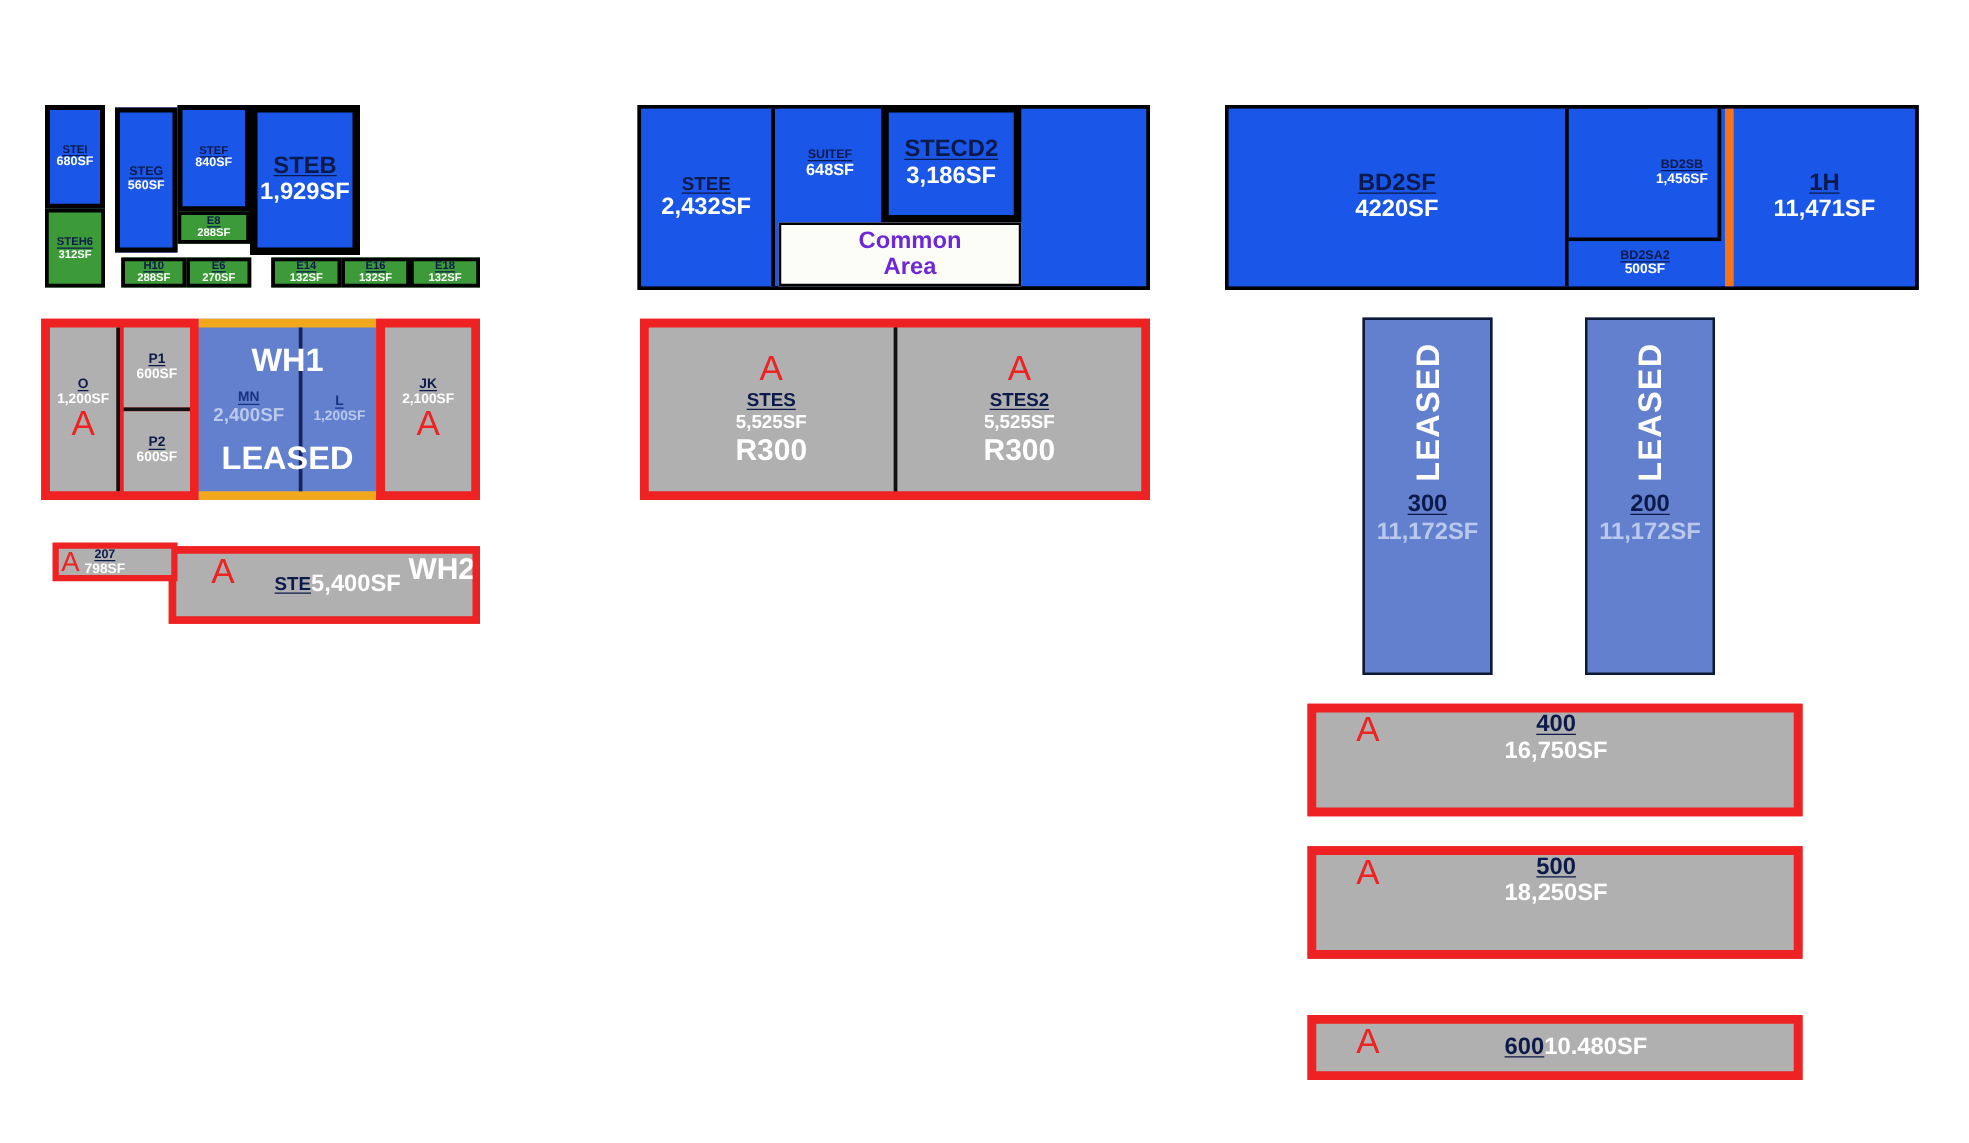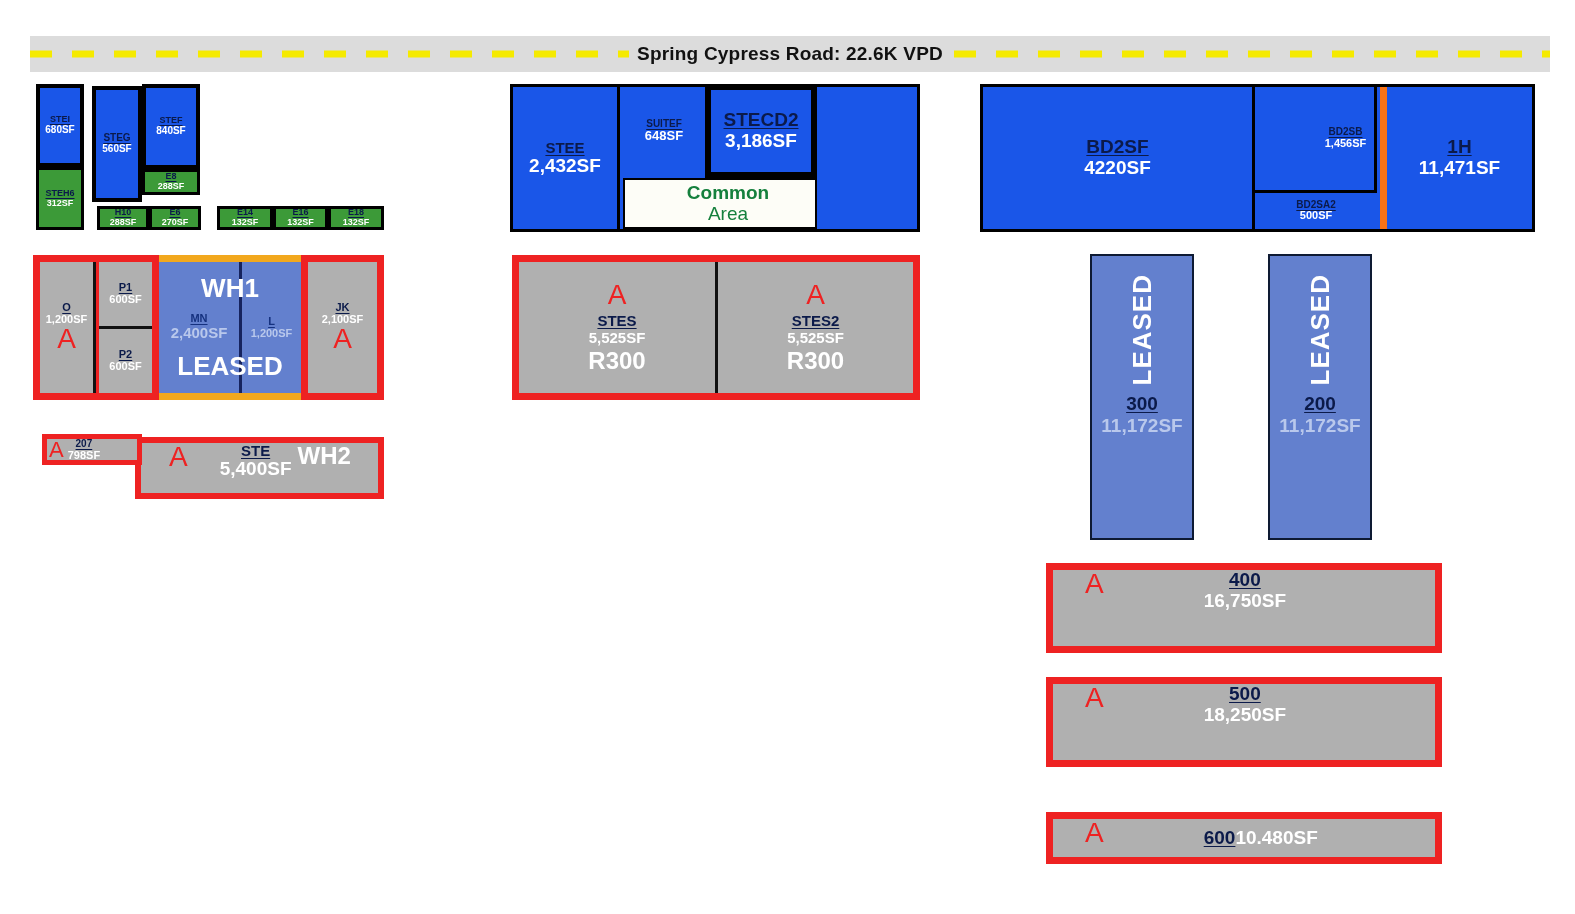--- a/index.html
+++ b/index.html
@@ -54,21 +54,21 @@
   .bkthin { border: 2px solid #0e1a33; }
   .rd  { border: 7px solid #ee2222; }
   .rd2 { border: 6px solid #ee2222; }
 
   .name {
     font-weight: bold; color: #0b1a4a;
     text-decoration: underline;
     text-underline-offset: 2px;
   }
   .sf { font-weight: bold; color: #ffffff; }
-  .name-dk { color: #15803d; margin-left: 16px; }
+  .name-dk { color: #6d28d9; margin-left: 16px; }
   .sf-pale { color: #b9c8ec; }
 
   .t7  { font-size: 9px; }
   .t8  { font-size: 10px; }
   .t9  { font-size: 11px; }
   .t11 { font-size: 13px; }
   .t13 { font-size: 15px; }
   .t16 { font-size: 19px; }
   .t20 { font-size: 24px; }
   .t22 { font-size: 26px; }
@@ -84,24 +84,20 @@
   .vert {
     writing-mode: vertical-rl; transform: rotate(180deg);
     letter-spacing: 1px;
   }
 </style>
 </head>
 <body>
 
 <div id="plan">
 
-  <div class="abs road">
-    <div class="road-dashes"></div>
-    <div class="road-label">Spring Cypress Road: 22.6K VPD</div>
-  </div>
 
   <div class="abs unit blue bk" style="left:36px; top:84px; width:48px; height:83px;">
     <span class="name t7">STEI</span>
     <span class="sf t8">680SF</span>
   </div>
 
   <div class="abs unit green" style="left:36px; top:167px; width:48px; height:63px; border:3px solid #000;">
     <span class="name t7">STEH6</span>
     <span class="sf t7">312SF</span>
   </div>
@@ -115,20 +111,24 @@
   <div class="abs unit blue bk" style="left:142px; top:84px; width:58px; height:85px;">
     <span class="name t7">STEF</span>
     <span class="sf t8">840SF</span>
   </div>
 
   <div class="abs unit green" style="left:142px; top:169px; width:58px; height:26px; border:3px solid #000;">
     <span class="name t7">E8</span>
     <span class="sf t7">288SF</span>
   </div>
 
+  <div class="abs unit blue bk2" style="left:200px; top:84px; width:88px; height:120px;">
+    <span class="name t16">STEB</span>
+    <span class="sf t16">1,929SF</span>
+  </div>
 
 
   <div class="abs unit green" style="left:97px; top:206px; width:52px; height:24px; border:3px solid #000;">
     <span class="name t7">H10</span>
     <span class="sf t7">288SF</span>
   </div>
   <div class="abs unit green" style="left:149px; top:206px; width:52px; height:24px; border:3px solid #000;">
     <span class="name t7">E6</span>
     <span class="sf t7">270SF</span>
   </div>
@@ -180,21 +180,21 @@
   <div class="abs rd" style="left:301px; top:255px; width:83px; height:145px; background:#ee2222;"></div>
   <div class="abs unit gray" style="left:308px; top:262px; width:69px; height:131px;">
     <span class="name t9">JK</span>
     <span class="sf t9">2,100SF</span>
     <span class="amark">A</span>
   </div>
 
   <div class="abs rd2" style="left:135px; top:437px; width:249px; height:62px; background:#ee2222;"></div>
   <div class="abs unit gray" style="left:141px; top:443px; width:237px; height:50px; flex-direction:row; justify-content:flex-start;">
     <span class="amark" style="margin-left:28px;">A</span>
-    <span style="display:flex; flex-direction:column; align-items:center; margin-left:32px;">
+    <span style="display:flex; align-items:center; margin-left:32px;">
       <span class="name t13">STE</span>
       <span class="sf t16">5,400SF</span>
     </span>
     <span class="leased-word t20" style="margin-left:6px;">WH2</span>
   </div>
 
   <div class="abs" style="left:42px; top:434px; width:100px; height:31px; background:#ee2222; border:0;"></div>
   <div class="abs unit gray" style="left:47px; top:439px; width:90px; height:21px; flex-direction:row; justify-content:flex-start;">
     <span class="amark amark-sm" style="margin-left:2px;">A</span>
     <span style="display:flex; flex-direction:column; align-items:center; margin-left:4px;">
@@ -211,21 +211,21 @@
   <div class="abs unit blue" style="left:623px; top:87px; width:82px; height:88px;">
     <span class="name t8">SUITEF</span>
     <span class="sf t11">648SF</span>
   </div>
   <div class="abs unit blue bk2" style="left:705px; top:84px; width:112px; height:94px;">
     <span class="name t16">STECD2</span>
     <span class="sf t16">3,186SF</span>
   </div>
   <div class="abs unit white" style="left:623px; top:178px; width:194px; height:51px; border:2px solid #000;">
     <span class="name-dk t16" style="font-weight:bold;">Common</span>
-    <span class="name-dk t16" style="font-weight:normal;">Area</span>
+    <span class="name-dk t16" style="font-weight:bold;">Area</span>
   </div>
 
   <div class="abs rd" style="left:512px; top:255px; width:408px; height:145px; background:#ee2222;"></div>
   <div class="abs unit gray" style="left:519px; top:262px; width:196px; height:131px;">
     <span class="amark">A</span>
     <span class="name t13" style="margin-top:4px;">STES</span>
     <span class="sf t13">5,525SF</span>
     <span class="sf t20" style="margin-top:2px;">R300</span>
   </div>
   <div class="abs" style="left:715px; top:262px; width:3px; height:131px; background:#111;"></div>

